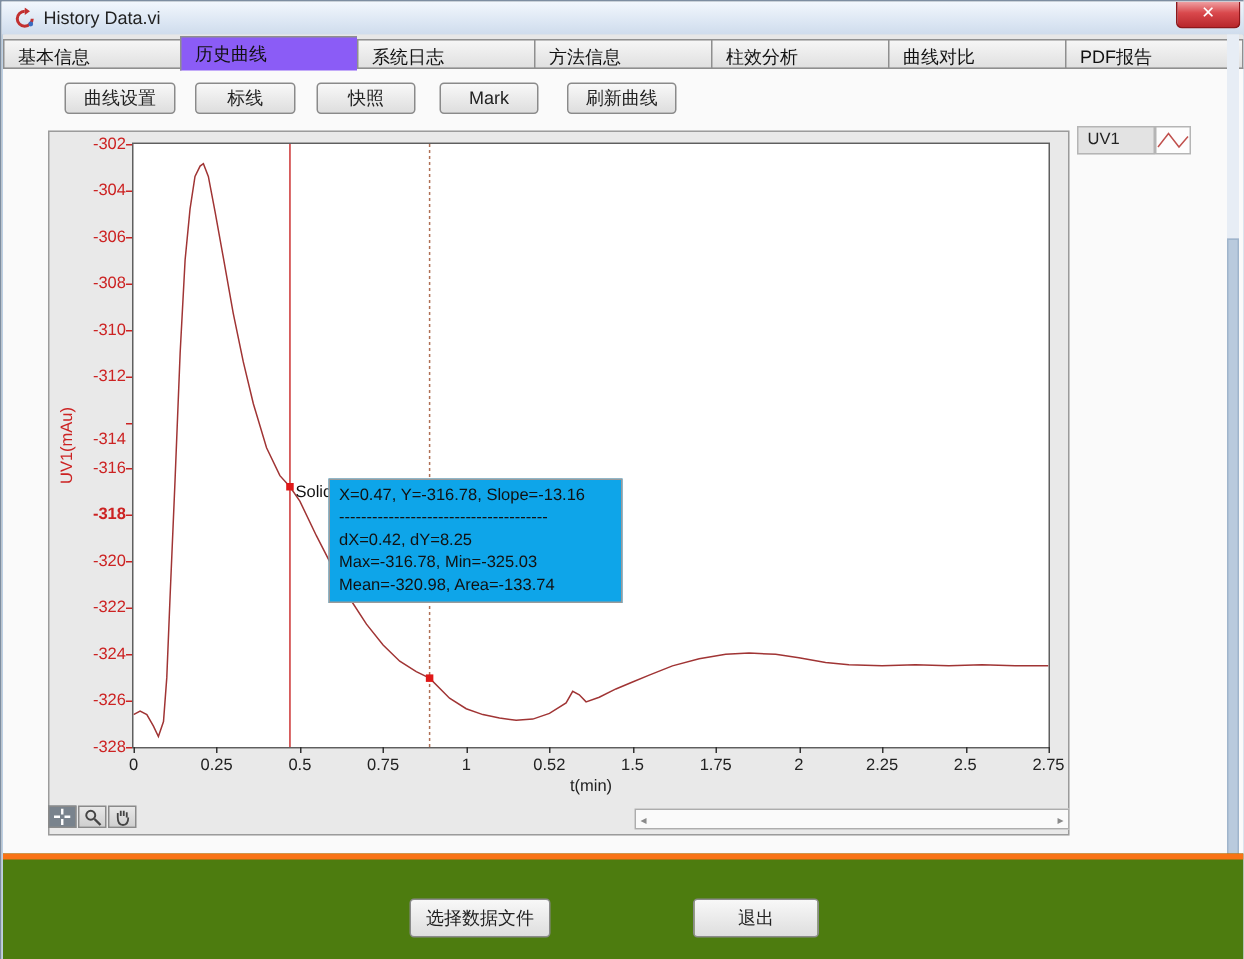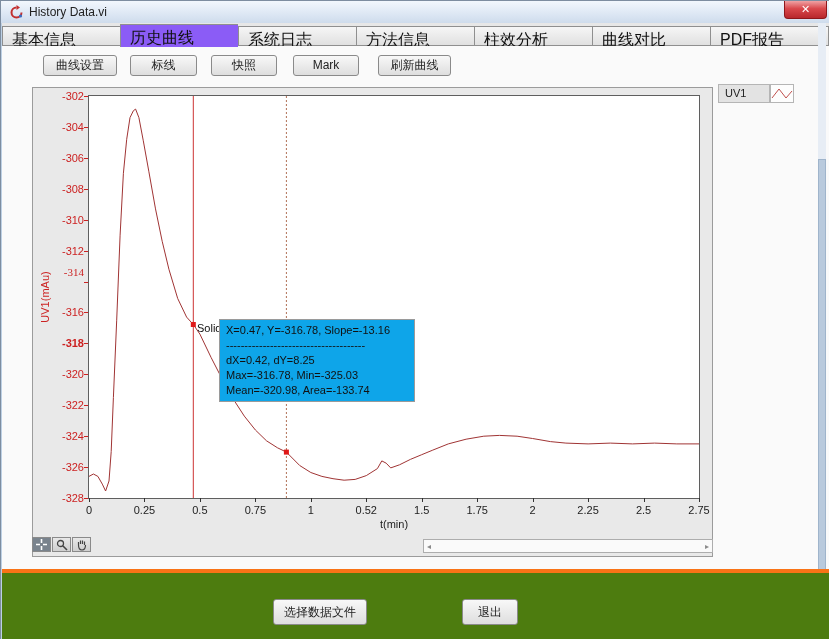--- a/index.html
+++ b/index.html
@@ -10,21 +10,21 @@
             background:linear-gradient(#f2f7fd,#d9e4f2 70%,#cfdcec);border-bottom:1px solid #c2cfe0;}
   .app-icon{position:absolute;left:8px;top:4px;width:15px;height:15px;}
   .title-text{position:absolute;left:28px;top:4px;font-size:12px;color:#222;}
   .close-btn{position:absolute;right:3px;top:0;width:43px;height:18px;box-sizing:border-box;
              background:linear-gradient(#f0a2a4,#d9484c 45%,#b8272c);border:1px solid #8e171b;border-top:none;
              border-radius:0 0 4px 4px;color:#fff;font-size:11px;text-align:center;line-height:17px;cursor:default;}
   
   .tabbar{position:absolute;left:1px;top:22px;width:827px;height:23px;background:#e7e7e7;
           border-bottom:1px solid #8f8f8f;display:flex;box-sizing:border-box;}
   .tab{flex:1;margin-top:3px;box-sizing:border-box;border:1px solid #8f8f8f;border-right:none;
-       background:linear-gradient(#f6f6f6,#e0e0e0);font-size:16px;color:#111;
+       background:linear-gradient(#f6f6f6,#e0e0e0);font-size:12px;color:#111;
        padding:3px 0 0 9px;height:20px;}
   .tab:last-child{border-right:1px solid #8f8f8f;}
   .tab.active{margin-top:1px;height:23px;background:#8b5cf6;z-index:3;position:relative;border-bottom:none;}
   
   .page{position:absolute;left:1px;top:45px;width:827px;height:523px;background:#fafafa;}
   .toolbtn{position:absolute;box-sizing:border-box;height:21px;background:linear-gradient(#f8f8f8,#dedede);
            border:1px solid #8a8a8a;border-radius:3px;font-size:12px;color:#222;text-align:center;line-height:19px;}
   
   .graph-control{position:absolute;left:31px;top:86px;width:681px;height:470px;box-sizing:border-box;
                  background:#e9e9e9;border:1px solid #9b9b9b;}
@@ -106,21 +106,21 @@
       <div class="ytick-label" style="left: 37px; top: 119.923px;">-304</div>
       <div class="ytick-mark" style="left: 83px; top: 125.923px;"></div>
       <div class="ytick-label" style="left: 37px; top: 150.846px;">-306</div>
       <div class="ytick-mark" style="left: 83px; top: 156.846px;"></div>
       <div class="ytick-label" style="left: 37px; top: 181.769px;">-308</div>
       <div class="ytick-mark" style="left: 83px; top: 187.769px;"></div>
       <div class="ytick-label" style="left: 37px; top: 212.692px;">-310</div>
       <div class="ytick-mark" style="left: 83px; top: 218.692px;"></div>
       <div class="ytick-label" style="left: 37px; top: 243.615px;">-312</div>
       <div class="ytick-mark" style="left: 83px; top: 249.615px;"></div>
-      <div class="ytick-label" style="left: 37px; top: 265px; font-family: Liberation Serif, serif;">-314</div>
+      <div class="ytick-label" style="left: 37px; top: 286px;">-314</div>
       <div class="ytick-mark" style="left: 83px; top: 280.538px;"></div>
       <div class="ytick-label" style="left: 37px; top: 305.462px;">-316</div>
       <div class="ytick-mark" style="left: 83px; top: 311.462px;"></div>
       <div class="ytick-label" style="left: 37px; top: 336.385px; font-weight: bold;">-318</div>
       <div class="ytick-mark" style="left: 83px; top: 342.385px;"></div>
       <div class="ytick-label" style="left: 37px; top: 367.308px;">-320</div>
       <div class="ytick-mark" style="left: 83px; top: 373.308px;"></div>
       <div class="ytick-label" style="left: 37px; top: 398.231px;">-322</div>
       <div class="ytick-mark" style="left: 83px; top: 404.231px;"></div>
       <div class="ytick-label" style="left: 37px; top: 429.154px;">-324</div>
@@ -205,16 +205,16 @@
       <path d="M1 13 L8 4 L15 13 L21 6" fill="none" stroke="#c0504d" stroke-width="1"></path>
     </svg>
   </div>
 
   <div class="vscroll">
     <div class="thumb"></div>
   </div>
 
   <div class="footer">
     <div class="footer-btn" style="left:271px;top:26px;width:94px;">选择数据文件</div>
-    <div class="footer-btn" style="left:460px;top:26px;width:56px;">退出</div>
+    <div class="footer-btn" style="left:460px;top:26px;width:84px;">退出</div>
   </div>
 
 </div>
 
 </body></html>

